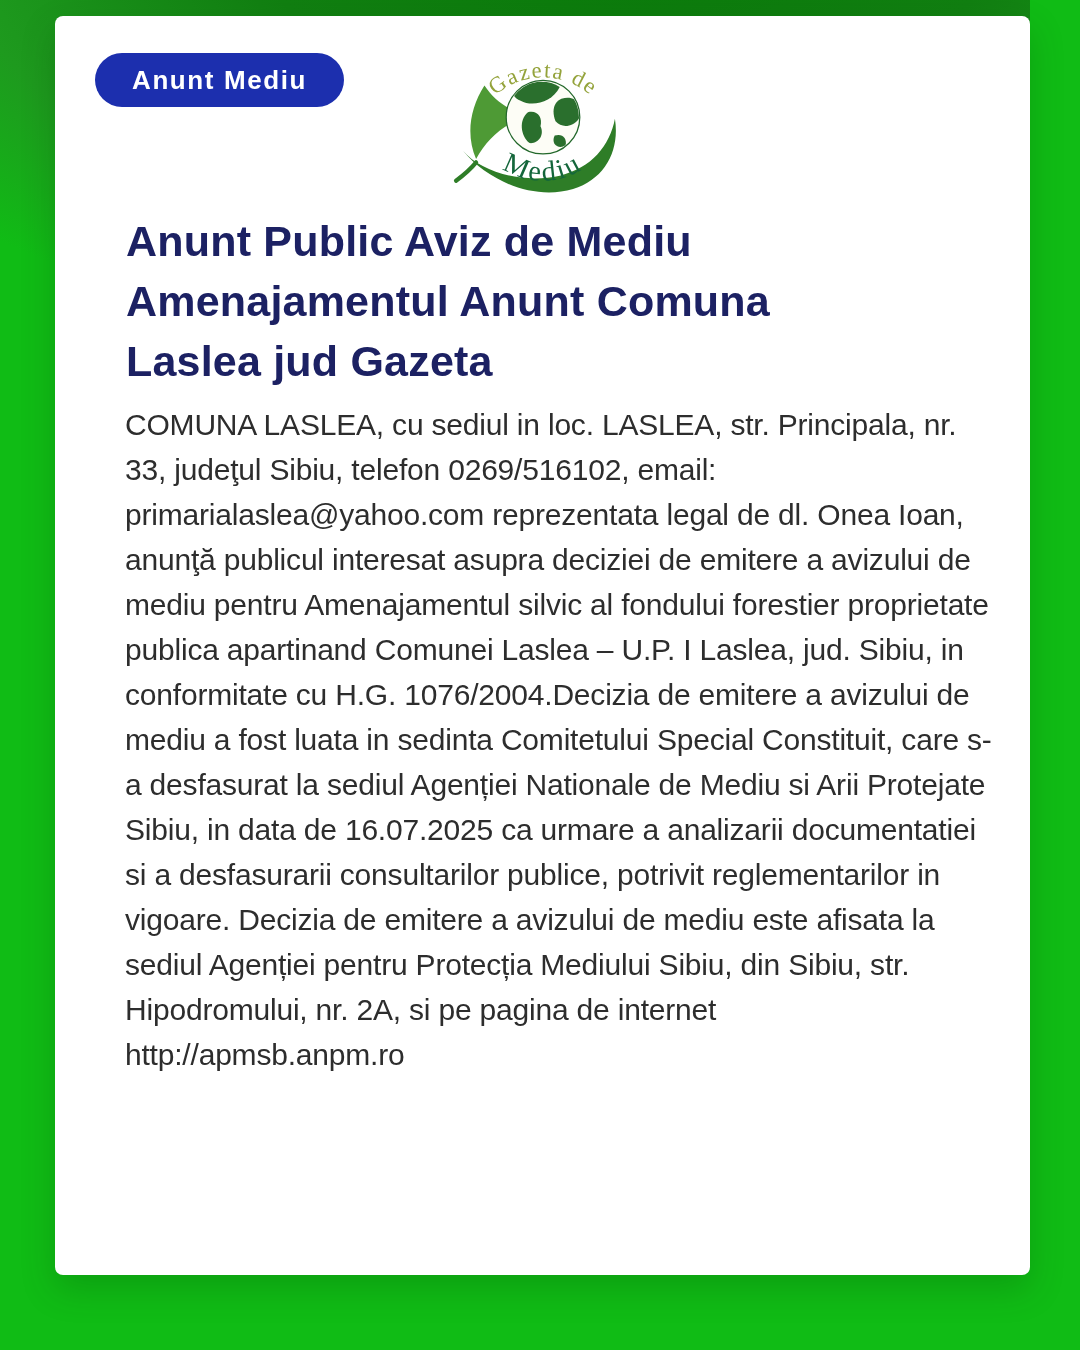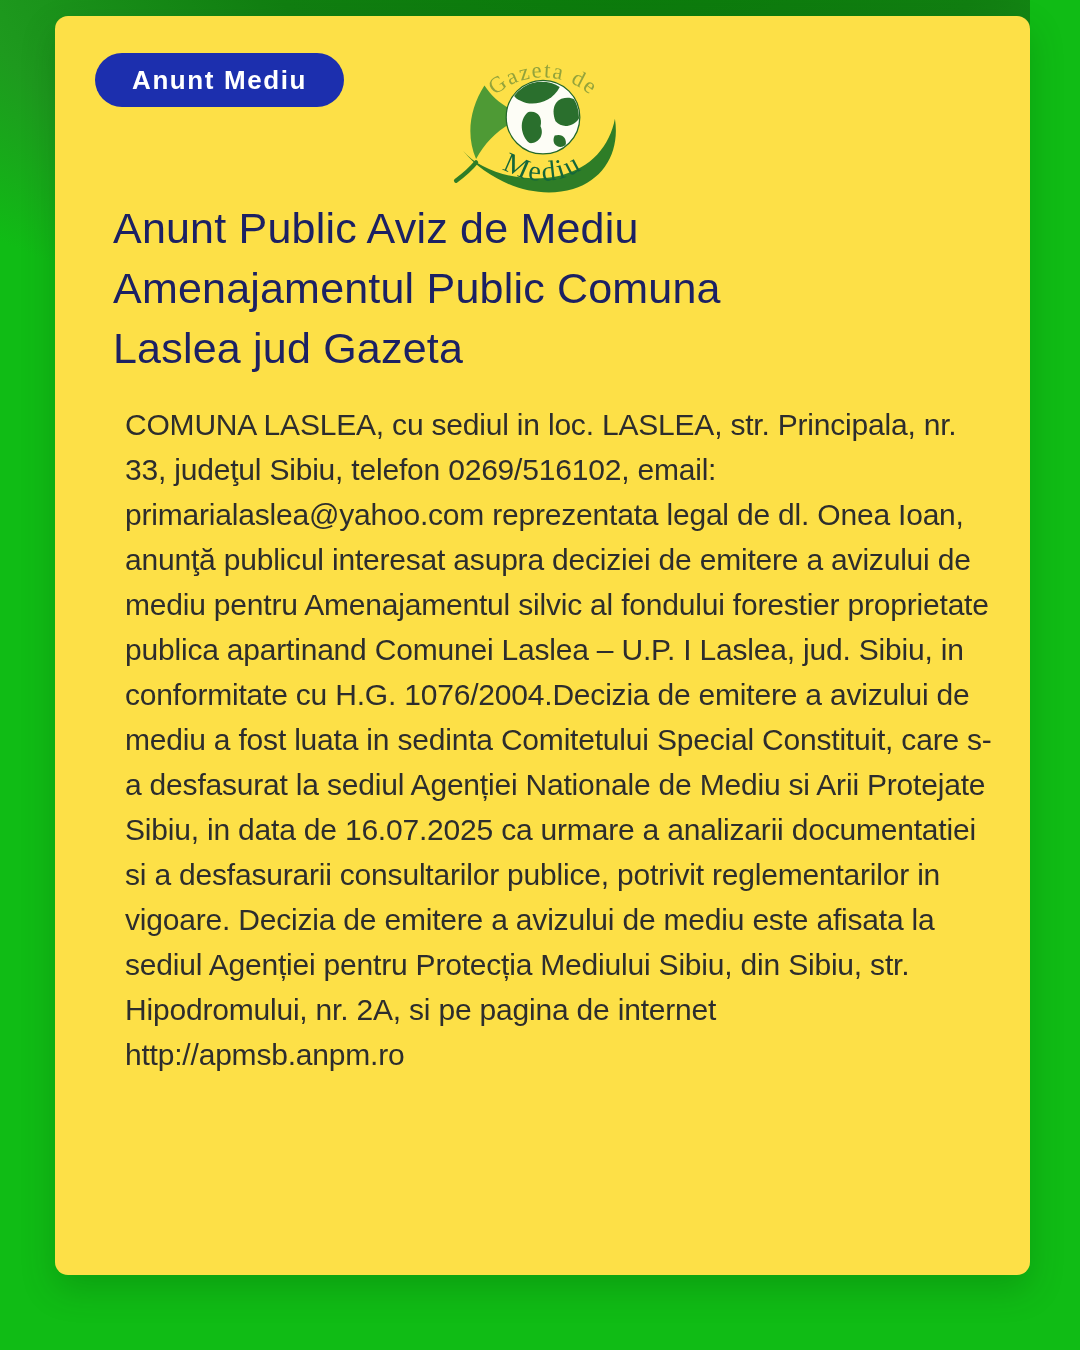--- a/index.html
+++ b/index.html
@@ -19,22 +19,22 @@
       linear-gradient(to right, rgba(0,0,0,0) 0px, rgba(0,0,0,0) 1030px, #10bc15 1030px),
       radial-gradient(1150px 540px at 58% -60px,
         #0a7a0a 0%, #117f11 32%, #1e9a1e 58%, rgba(30,154,30,0) 78%);
   }
   .card {
     position: absolute;
     left: 55px;
     top: 16px;
     width: 975px;
     height: 1259px;
-    background: #fde047;
-    border-radius: 13px;
+    background: #ffffff;
+    border-radius: 8px;
     box-shadow: 0 14px 34px rgba(0, 60, 0, 0.22);
   }
   .badge {
     position: absolute;
     left: 40px;
     top: 37px;
     height: 54px;
     padding: 0 37px;
     display: inline-flex;
     align-items: center;
@@ -62,25 +62,25 @@
   .logo .arc-bottom {
     font-family: "Liberation Serif", serif;
     font-size: 34px;
     letter-spacing: 3px;
     fill: #14663b;
   }
   .title {
     position: absolute;
     left: 58px;
     top: 182px;
-    margin: 0;
+    margin: 13px;
     width: 880px;
     font-size: 43px;
     line-height: 60px;
-    font-weight: 400;
+    font-weight: 700;
     color: #1c2163;
     letter-spacing: 0.2px;
   }
   .title span { display: block; }
   .article-body {
     position: absolute;
     left: 58px;
     top: 374px;
     margin: 12px;
     width: 872px;
@@ -129,19 +129,19 @@
     <text class="arc-top">
       <textPath href="#arcTop" startOffset="50%" text-anchor="middle">Gazeta de</textPath>
     </text>
     <text class="arc-bottom">
       <textPath href="#arcBottom" startOffset="50%" text-anchor="middle">Mediu</textPath>
     </text>
   </svg>
 
   <h1 class="title">
     <span>Anunt Public Aviz de Mediu</span>
-    <span>Amenajamentul Public Comuna</span>
+    <span>Amenajamentul Anunt Comuna</span>
     <span>Laslea jud Gazeta</span>
   </h1>
 
   <p class="article-body">COMUNA LASLEA, cu sediul in loc. LASLEA, str. Principala, nr. 33, judeţul Sibiu, telefon 0269/516102, email: primarialaslea@yahoo.com reprezentata legal de dl. Onea Ioan, anunţă publicul interesat asupra deciziei de emitere a avizului de mediu pentru Amenajamentul silvic al fondului forestier proprietate publica apartinand Comunei Laslea – U.P. I Laslea, jud. Sibiu, in conformitate cu H.G. 1076/2004.Decizia de emitere a avizului de mediu a fost luata in sedinta Comitetului Special Constituit, care s-a desfasurat la sediul Agenției Nationale de Mediu si Arii Protejate Sibiu, in data de 16.07.2025 ca urmare a analizarii documentatiei si a desfasurarii consultarilor publice, potrivit reglementarilor in vigoare. Decizia de emitere a avizului de mediu este afisata la sediul Agenției pentru Protecția Mediului Sibiu, din Sibiu, str. Hipodromului, nr. 2A, si pe pagina de internet http://apmsb.anpm.ro</p>
 
 </div>
 
 </body></html>

